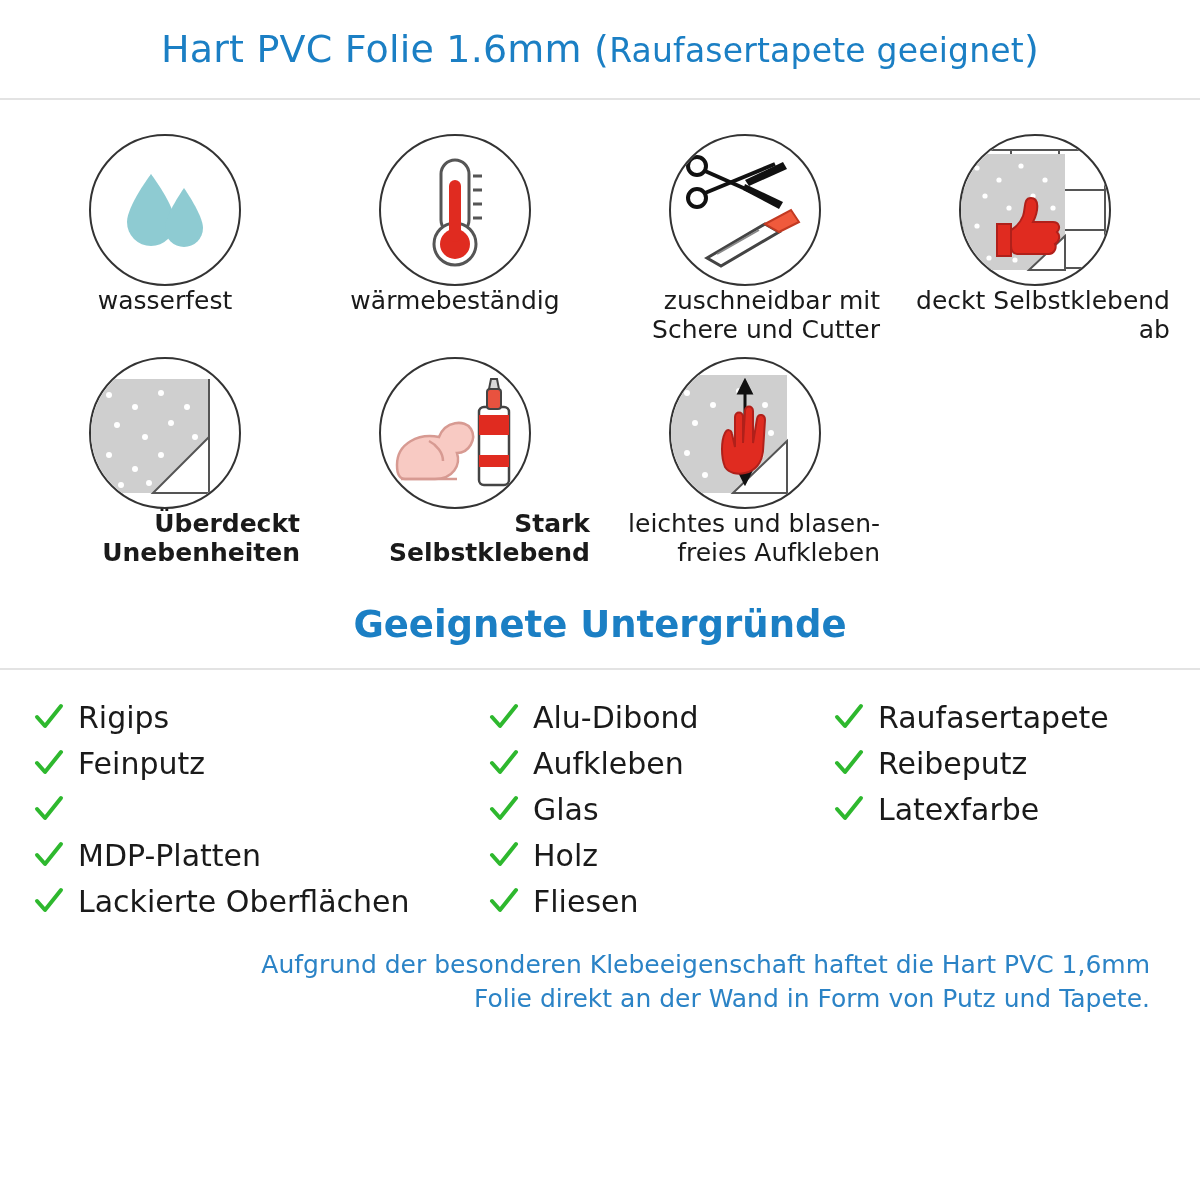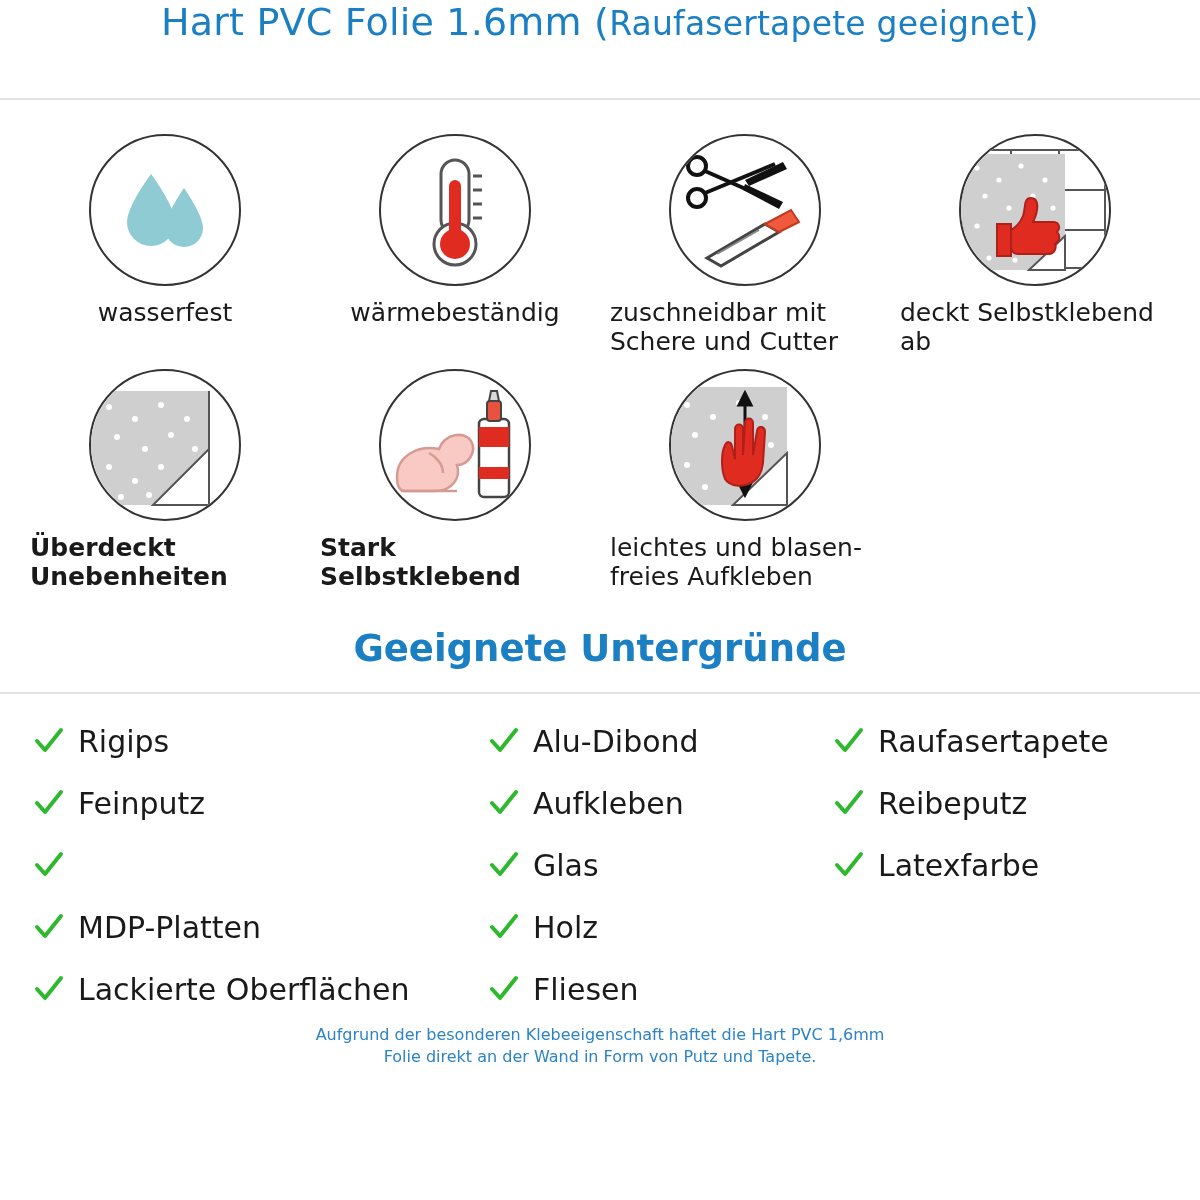--- a/index.html
+++ b/index.html
@@ -19,20 +19,21 @@
     height: 1200px;
     position: relative;
     display: flex;
     flex-direction: column;
   }
 
   
   .header {
     height: 100px;
     display: flex;
+    align-items: center;
     justify-content: center;
     border-bottom: 2px solid #e3e3e3;
     box-sizing: border-box;
   }
   .header-title {
     font-size: 38px;
     color: #1b7fc4;
     letter-spacing: 0.2px;
     white-space: nowrap;
   }
@@ -60,22 +61,21 @@
     width: 152px;
     height: 152px;
     border-radius: 50%;
     border: 2px solid #333;
     background: #fff;
     position: relative;
     overflow: hidden;
     box-sizing: border-box;
   }
   .caption {
-    margin-top: 12px;
-    text-align: left;
+    text-align: right;
     font-size: 25px;
     line-height: 1.17;
     color: #1a1a1a;
     max-width: 270px;
   }
   .caption.bold {
     font-weight: bold;
   }
   .caption .accent {
     color: #e8523f;
@@ -98,44 +98,44 @@
   
   .substrates {
     padding: 26px 34px 0 34px;
     display: grid;
     grid-template-columns: 455px 345px 1fr;
     column-gap: 0;
   }
   .sub-col {
     display: flex;
     flex-direction: column;
-    gap: 20px;
+    gap: 4px;
   }
   .sub-item {
     display: flex;
     align-items: center;
     gap: 14px;
     font-size: 30px;
     line-height: 1.3;
     height: 42px;
   }
   .check {
     width: 30px;
     height: 30px;
     flex: 0 0 30px;
     position: relative;
   }
   .check svg { display: block; }
 
   
   .footer-note {
-    margin-top: 14px;
-    text-align: center;
+    margin-top: 26px;
+    text-align: right;
     color: #2b83c6;
-    font-size: 16px;
+    font-size: 25px;
     line-height: 1.35;
     padding: 0 50px;
   }
 
   
   svg { overflow: visible; }
 </style>
 </head>
 <body>
 

